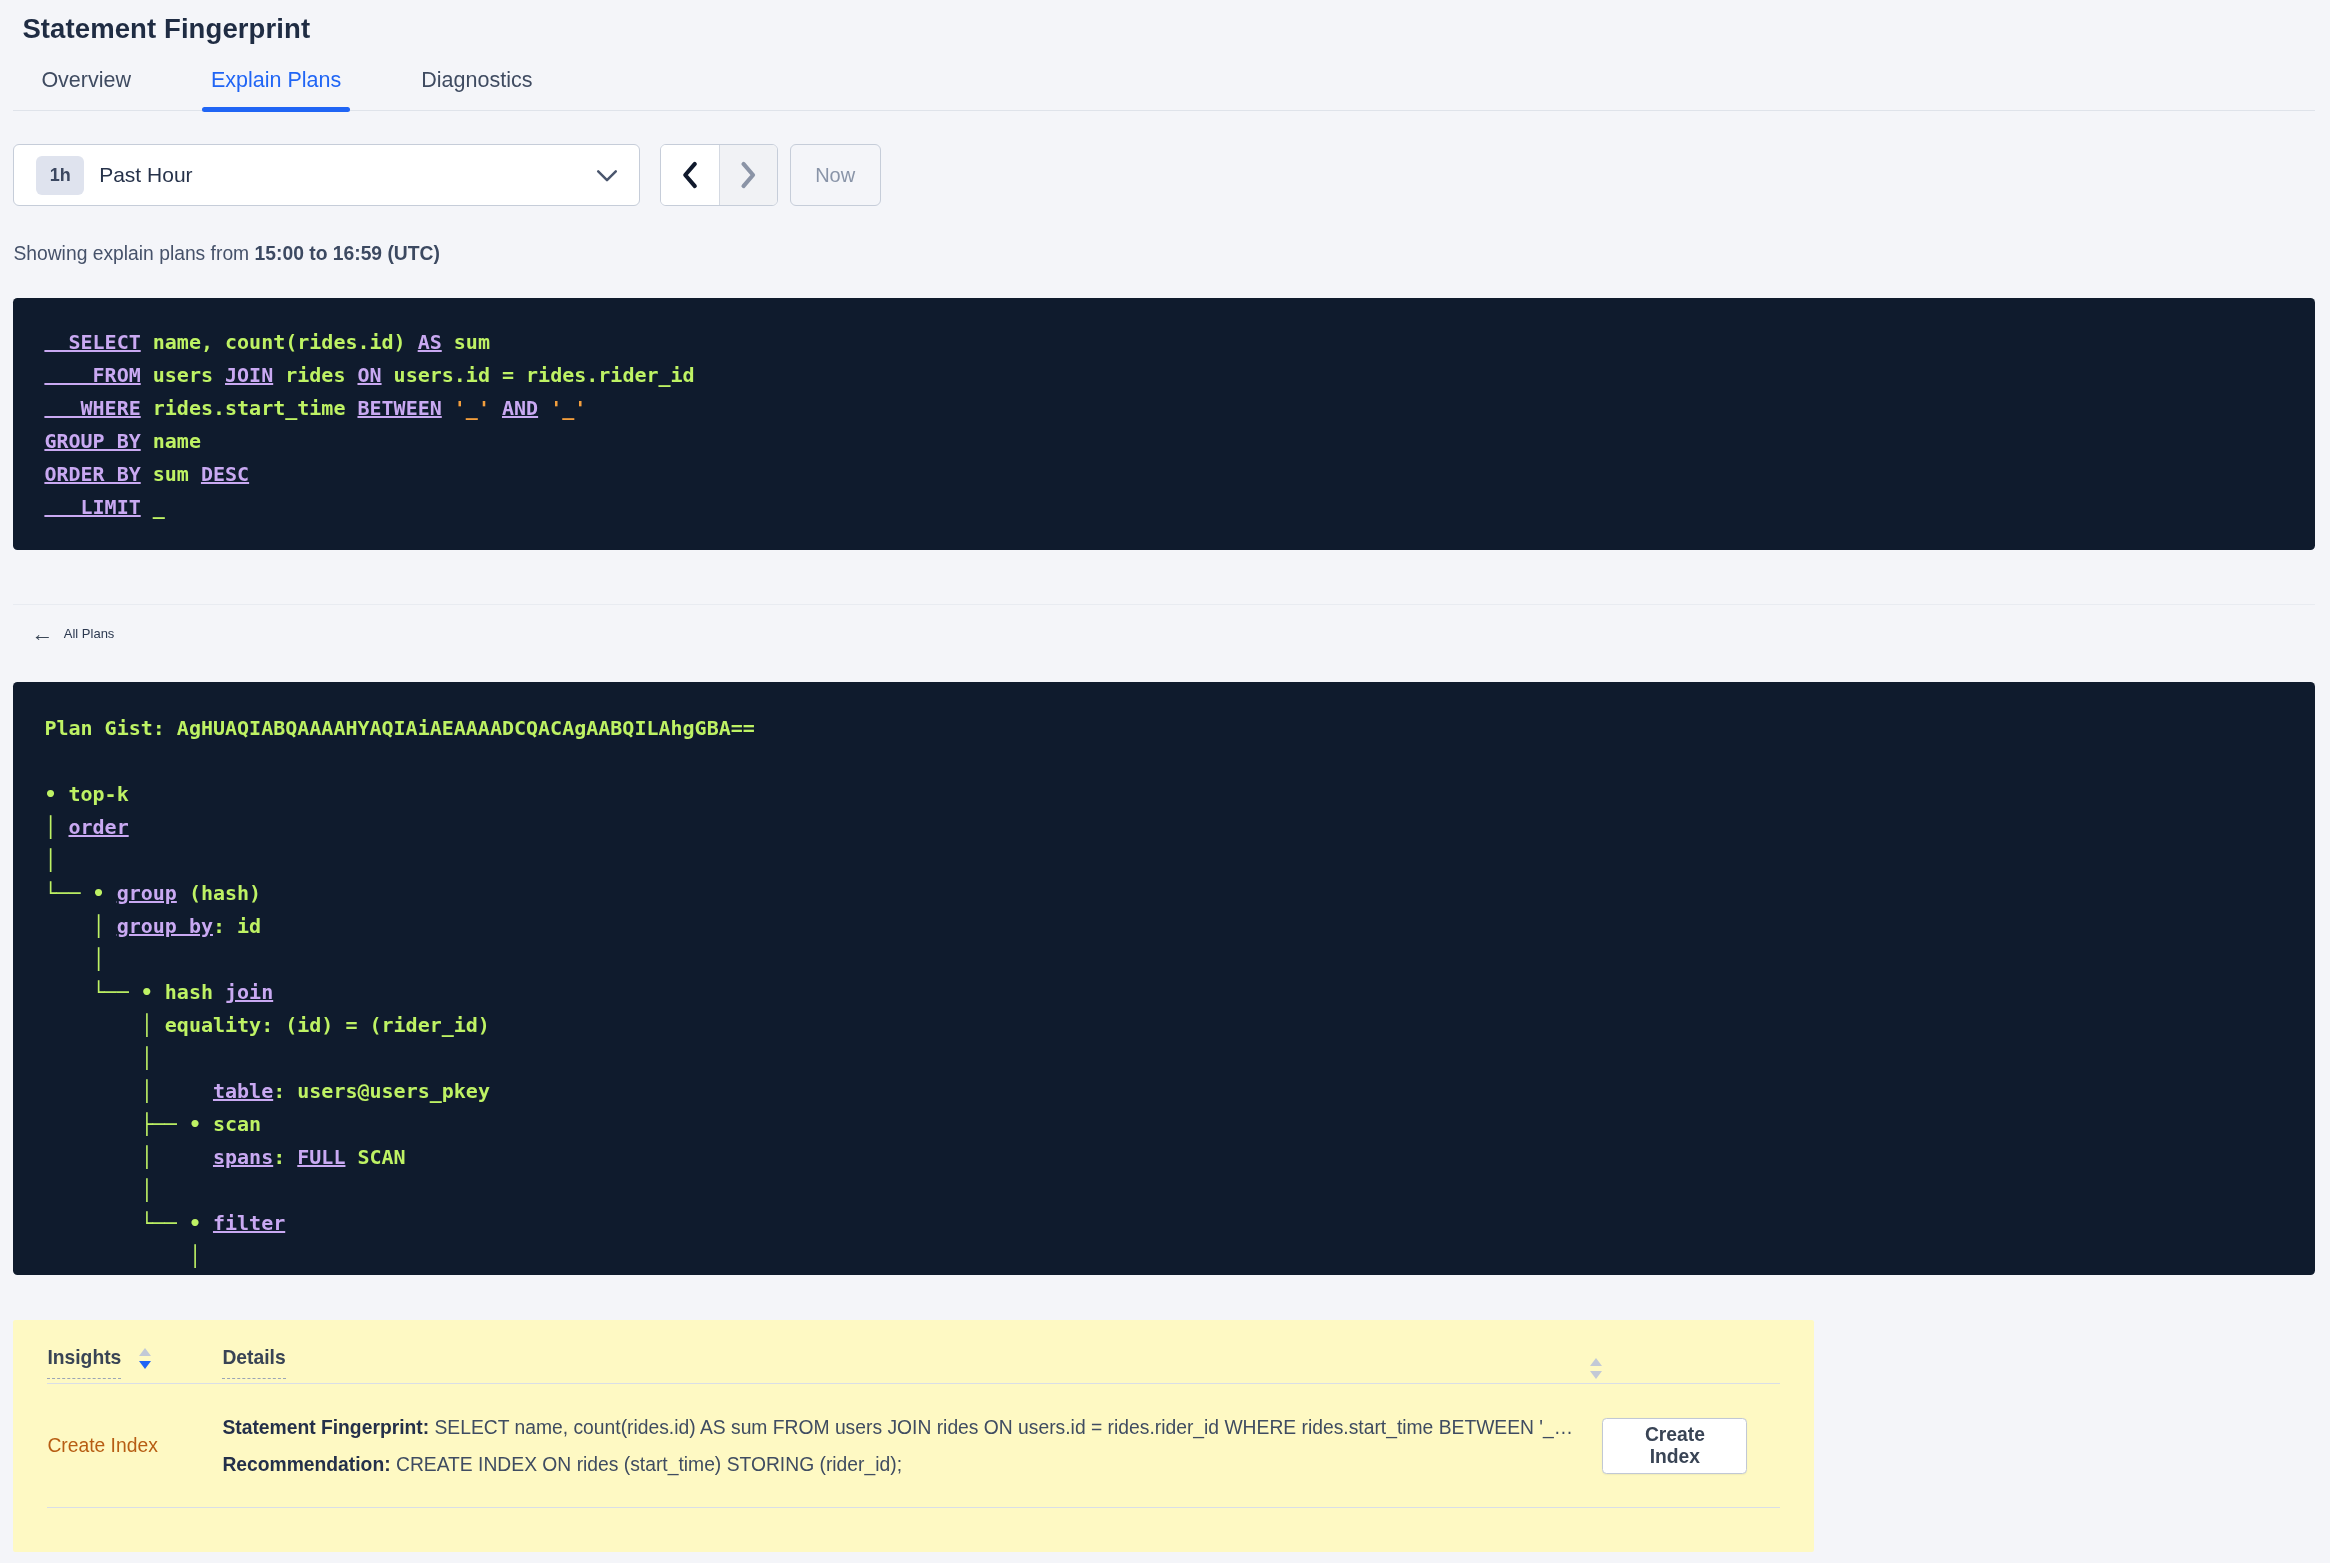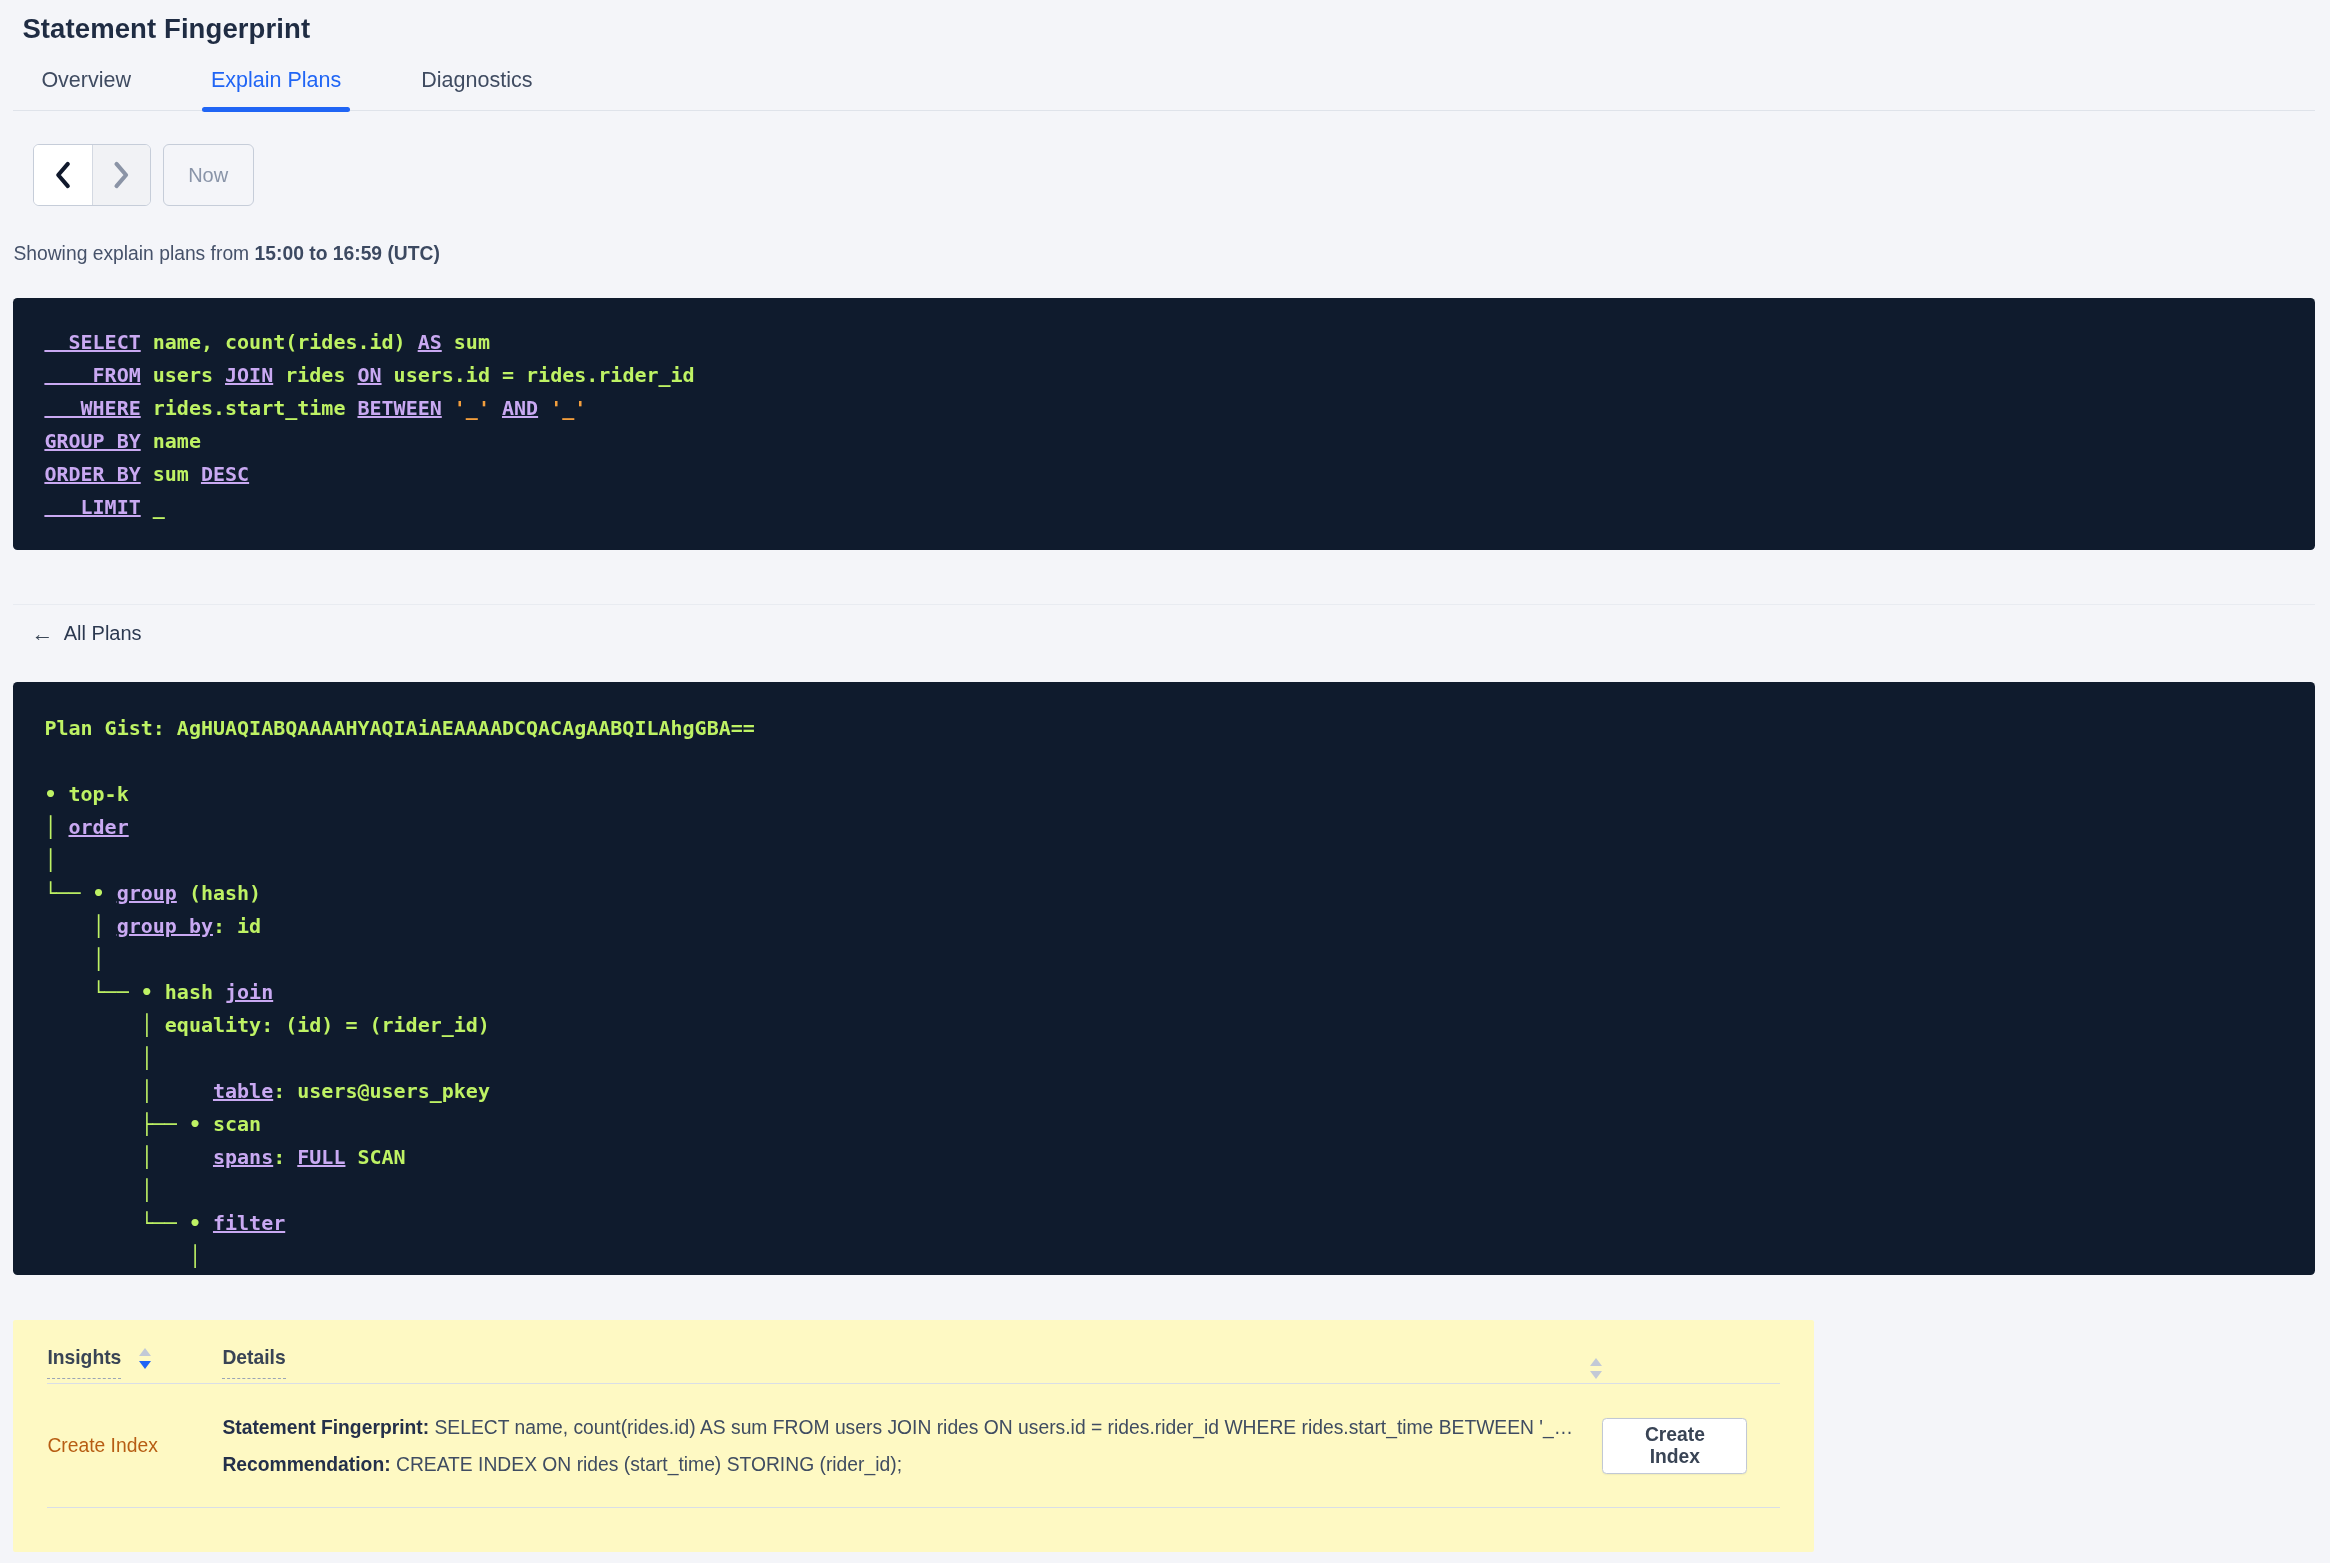--- a/index.html
+++ b/index.html
@@ -92,21 +92,21 @@
   .plan-block { height: 593px; padding-top: 30px; margin-top: 33px; }
 
   
   .section-divider { margin-top: 54px; border-top: 1.5px solid #e8ebf1; }
   .all-plans {
     margin-top: 13.4px; height: 30px;
     display: inline-flex; align-items: center; gap: 10.4px;
     padding-left: 18px; cursor: pointer;
   }
   .all-plans .arrow { font-size: 22px; color: #3c4858; line-height: 1; }
-  .all-plans .label { font-size: 20px; color: #2c3950; }
+  .all-plans .label { font-size: 13px; color: #2c3950; }
 
   
   .card {
     margin-top: 45px; width: 1801px; height: 232px;
     background: #fef9c3; border-radius: 2.2px;
     padding: 27px 34px 0 34px;
   }
   .thead { display: flex; align-items: flex-start; }
   .th-insights { width: 175px; display: flex; align-items: flex-start; gap: 18px; }
   .th-details { width: 1380px; display: flex; align-items: flex-end; justify-content: space-between; }
@@ -146,20 +146,29 @@
 
   <h1 class="page-title">Statement Fingerprint</h1>
 
   <div class="tabs">
     <div class="tab">Overview</div>
     <div class="tab active">Explain Plans</div>
     <div class="tab">Diagnostics</div>
   </div>
 
   <div class="toolbar">
+    <div class="time-picker">
+      <span class="range-badge">1h</span>
+      <span class="range-label">Past Hour</span>
+      <span style="display:flex;">
+        <svg width="22" height="13.4" viewBox="0 0 15 9">
+            <path d="M1.5 1.5 L7.5 7.5 L13.5 1.5" stroke="#4a566d" stroke-width="1.7" fill="none" stroke-linecap="round" stroke-linejoin="round"></path>
+          </svg>
+      </span>
+    </div>
     <div class="arrow-group">
       <div class="arrow-btn">
         <span style="display:flex;">
           <svg width="19.3" height="28" viewBox="0 0 13 19">
               <path d="M10 2 L3.5 9.5 L10 17" stroke="#10192c" stroke-width="2.8" fill="none" stroke-linecap="round" stroke-linejoin="round"></path>
             </svg>
         </span>
       </div>
       <div class="arrow-btn disabled">
         <span style="display:flex;">

